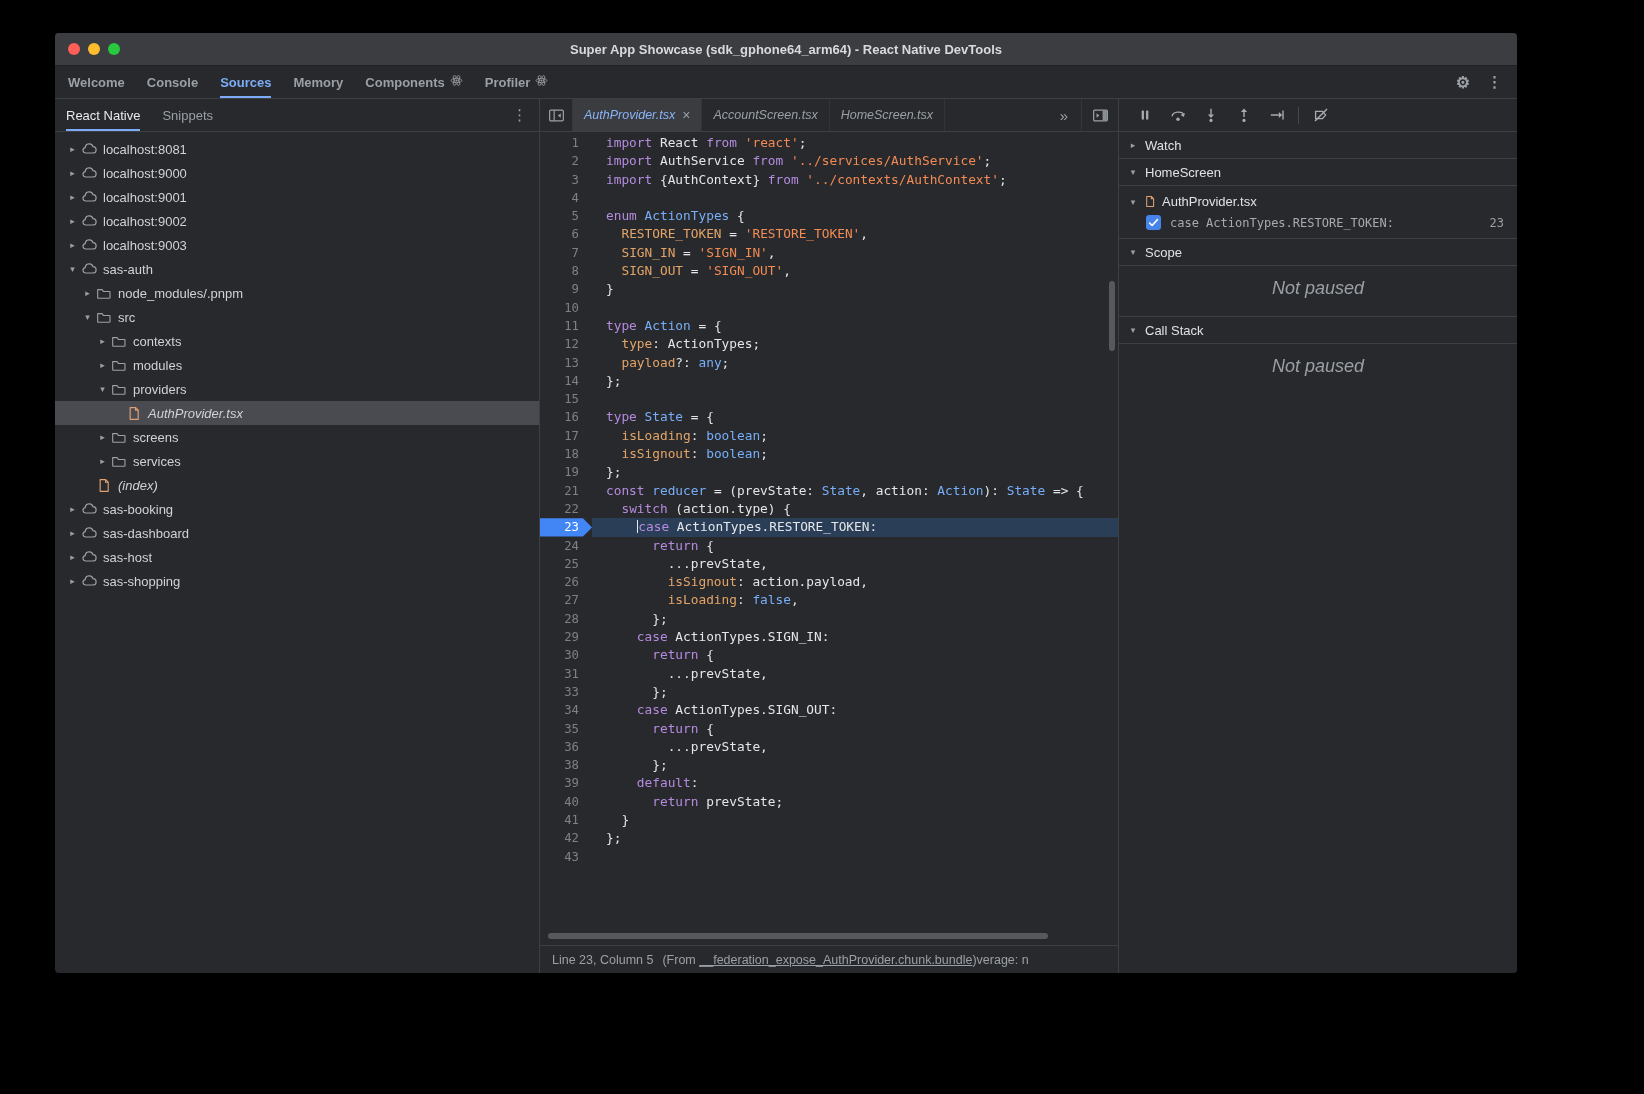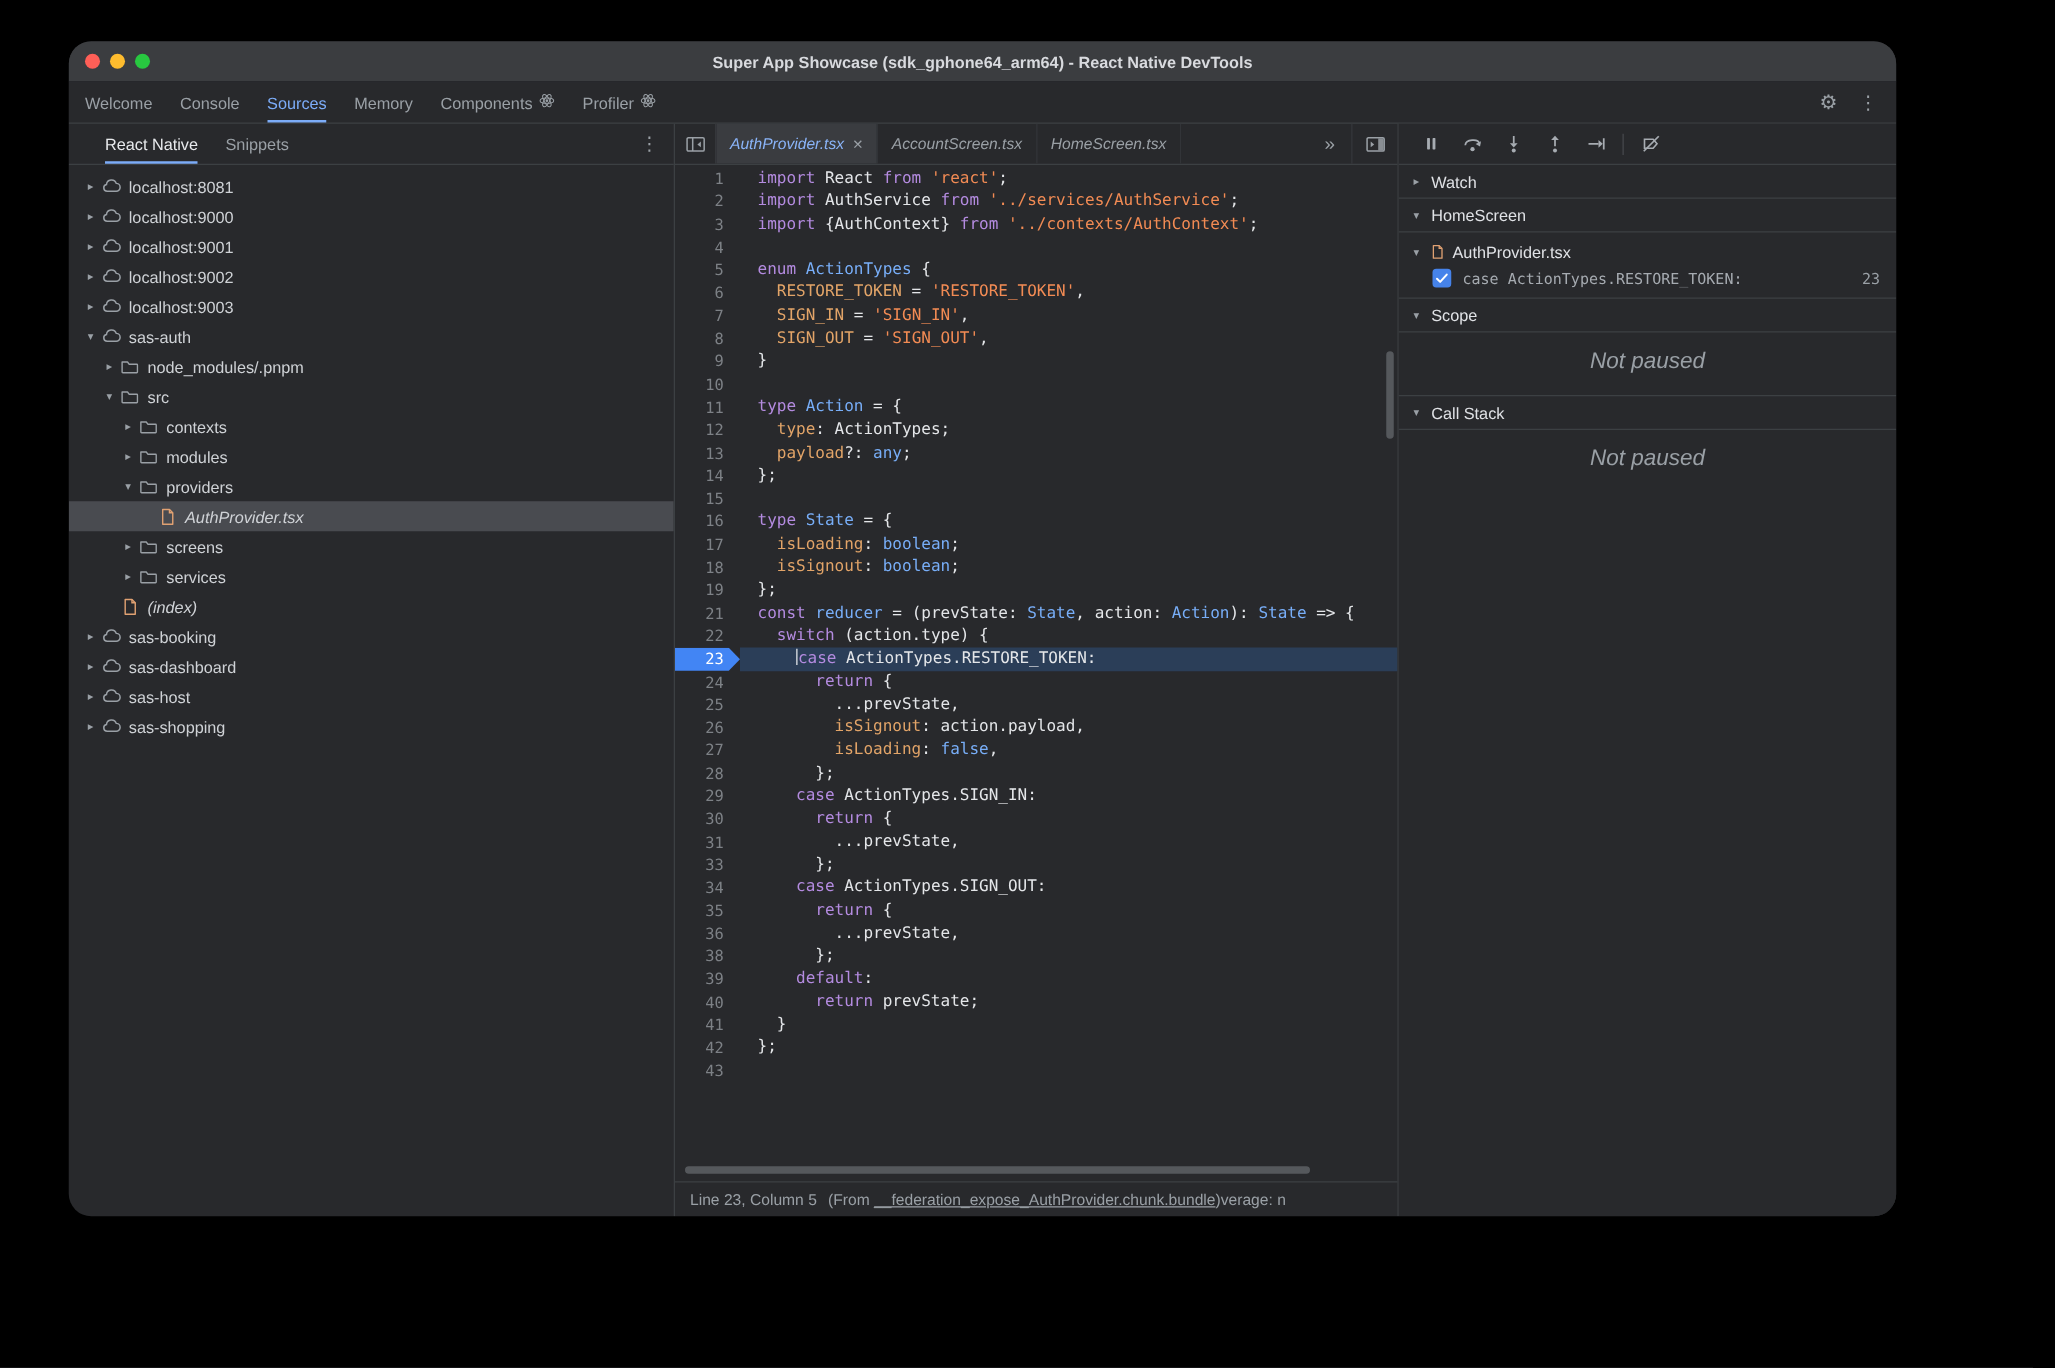--- a/index.html
+++ b/index.html
@@ -4,45 +4,45 @@
 <style>
   * { box-sizing: border-box; }
   html,body { margin:0; padding:0; }
   body {
     width:1644px; height:1094px; background:#000; overflow:hidden; position:relative;
     font-family:"Liberation Sans", sans-serif; cursor:default;
     -webkit-user-select:none; user-select:none;
   }
   .window {
     position:absolute; left:55px; top:33px; width:1462px; height:940px;
-    background:#28292c; border-radius:18px; overflow:hidden;
+    background:#28292c; border-radius:4px; overflow:hidden;
     box-shadow:0 24px 70px rgba(0,0,0,0.7);
     display:flex; flex-direction:column;
   }
   
   .titlebar { height:33px; flex:none; background:#3b3d40; border-bottom:1px solid #202124;
     position:relative; display:flex; align-items:center; justify-content:center; }
   .traffic { position:absolute; left:13px; top:0; height:100%; display:flex; align-items:center; gap:8px; }
   .tl { width:12px; height:12px; border-radius:50%; }
   .tl.red{background:#ff5f57} .tl.yellow{background:#febc2e} .tl.green{background:#28c840}
   .title { font-size:13px; font-weight:700; color:#d8dade; }
   
-  .toolbar { height:33px; flex:none; display:flex; align-items:stretch; border-bottom:1px solid #3c4043; background:#28292c; }
+  .toolbar { height:33px; flex:none; display:flex; align-items:stretch; border-bottom:1px solid #3c4043; background:#28292c;font-weight:bold; }
   .main-tabs { display:flex; align-items:stretch; padding-left:2px; }
   .main-tab { display:flex; align-items:center; gap:5px; margin:0 11px; font-size:13px; color:#9aa0a6;
     border-bottom:2px solid transparent; padding-top:2px; }
   .main-tab.selected { color:#7cacf8; border-bottom-color:#7cacf8; }
   .toolbar-right { margin-left:auto; display:flex; align-items:center; gap:17px; padding-right:15px; color:#9aa0a6; }
   .gear { font-size:16px; } .kebab { font-size:15px; }
   
   .bodyrow { flex:1; display:flex; min-height:0; }
   
   .navigator { width:485px; flex:none; border-right:1px solid #3c4043; display:flex; flex-direction:column; min-height:0; }
   .nav-tabs { height:33px; flex:none; border-bottom:1px solid #3c4043; display:flex; align-items:stretch; }
-  .nav-tabs-inner { display:flex; align-items:stretch; padding-left:18px; }
+  .nav-tabs-inner { display:flex; align-items:stretch; padding-left:0; }
   .nav-tab { display:flex; align-items:center; margin:0 11px; font-size:13px; color:#9aa0a6;
     border-bottom:2px solid transparent; padding-top:2px; }
   .nav-tab.selected { color:#e8eaed; border-bottom-color:#7cacf8; }
   .nav-kebab { margin-left:auto; display:flex; align-items:center; padding-right:12px; color:#9aa0a6; font-size:15px; }
   .tree { flex:1; padding-top:5px; overflow:hidden; }
   .tree-row { height:24px; display:flex; align-items:center; padding-left:10px; font-size:13px; color:#cfd2d6; white-space:nowrap; }
   .tree-row.selected { background:#494b50; }
   .tree-spacer { flex:none; }
   .tree-arrow { width:15px; flex:none; font-size:9px; color:#9aa0a6; text-align:center; }
   .tree-icon { width:17px; flex:none; display:flex; align-items:center; justify-content:center; margin-right:6px; }

